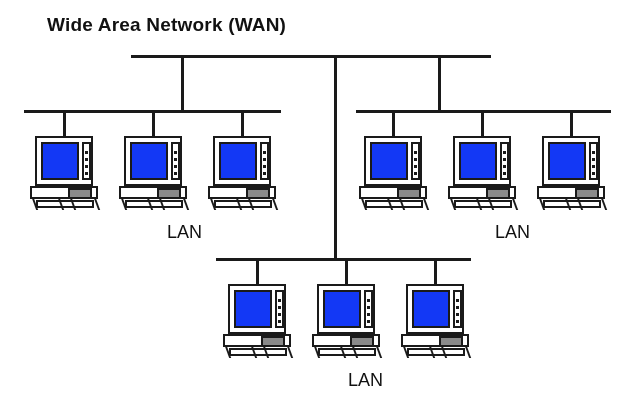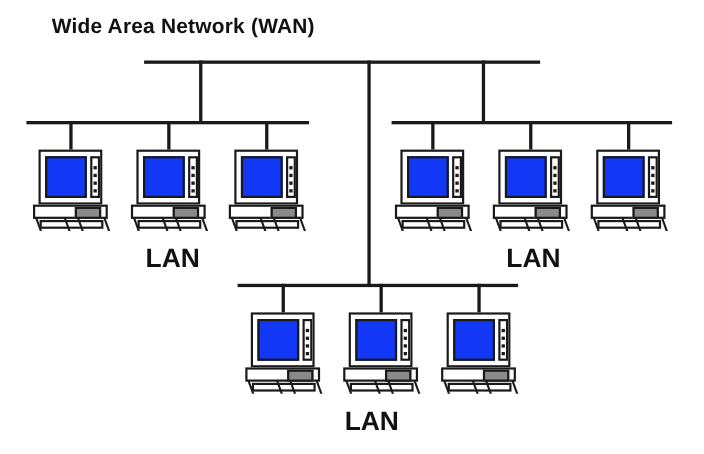--- a/index.html
+++ b/index.html
@@ -26,24 +26,24 @@
     width: 640px;
     font-size: 19px;
     font-weight: bold;
     color: #111111;
     letter-spacing: 0.2px;
     white-space: nowrap;
     padding-left: 47px;
   }
   .lan-label {
     position: absolute;
-    font-size: 24px;
-    font-weight: bold;
+    font-size: 18px;
+    font-weight: normal;
     color: #111111;
-    text-align: center;
+    text-align: right;
     white-space: nowrap;
   }
   
   .hline {
     position: absolute;
     height: 3px;
     background: #1a1a1a;
   }
   .vline {
     position: absolute;

